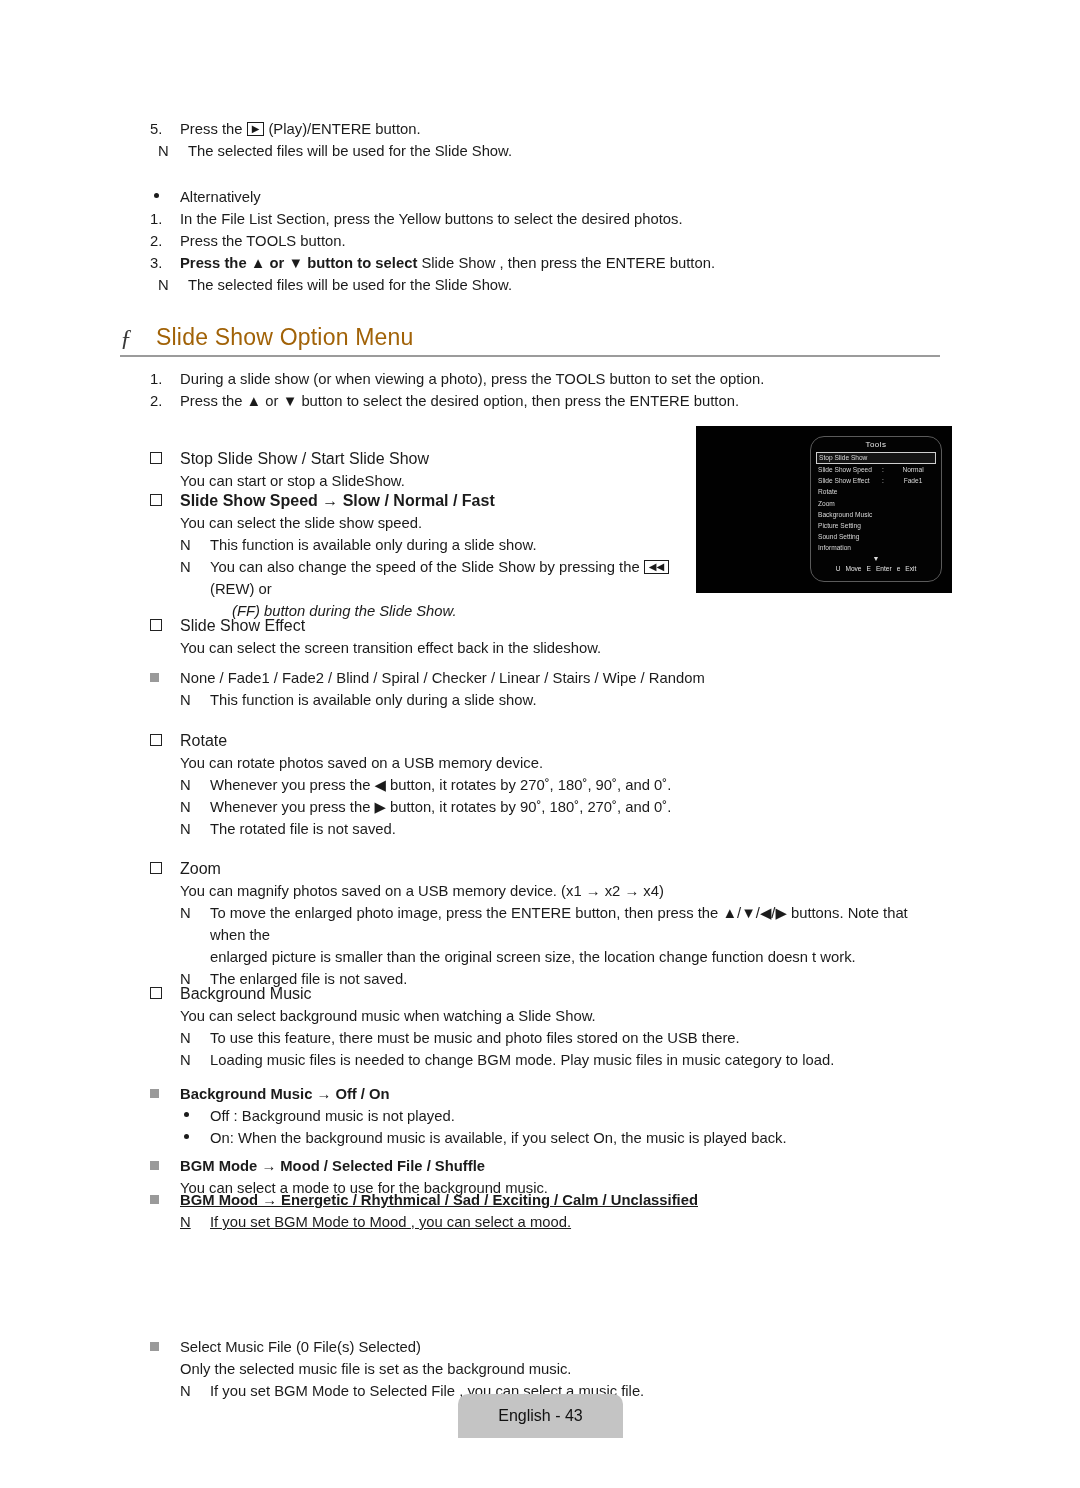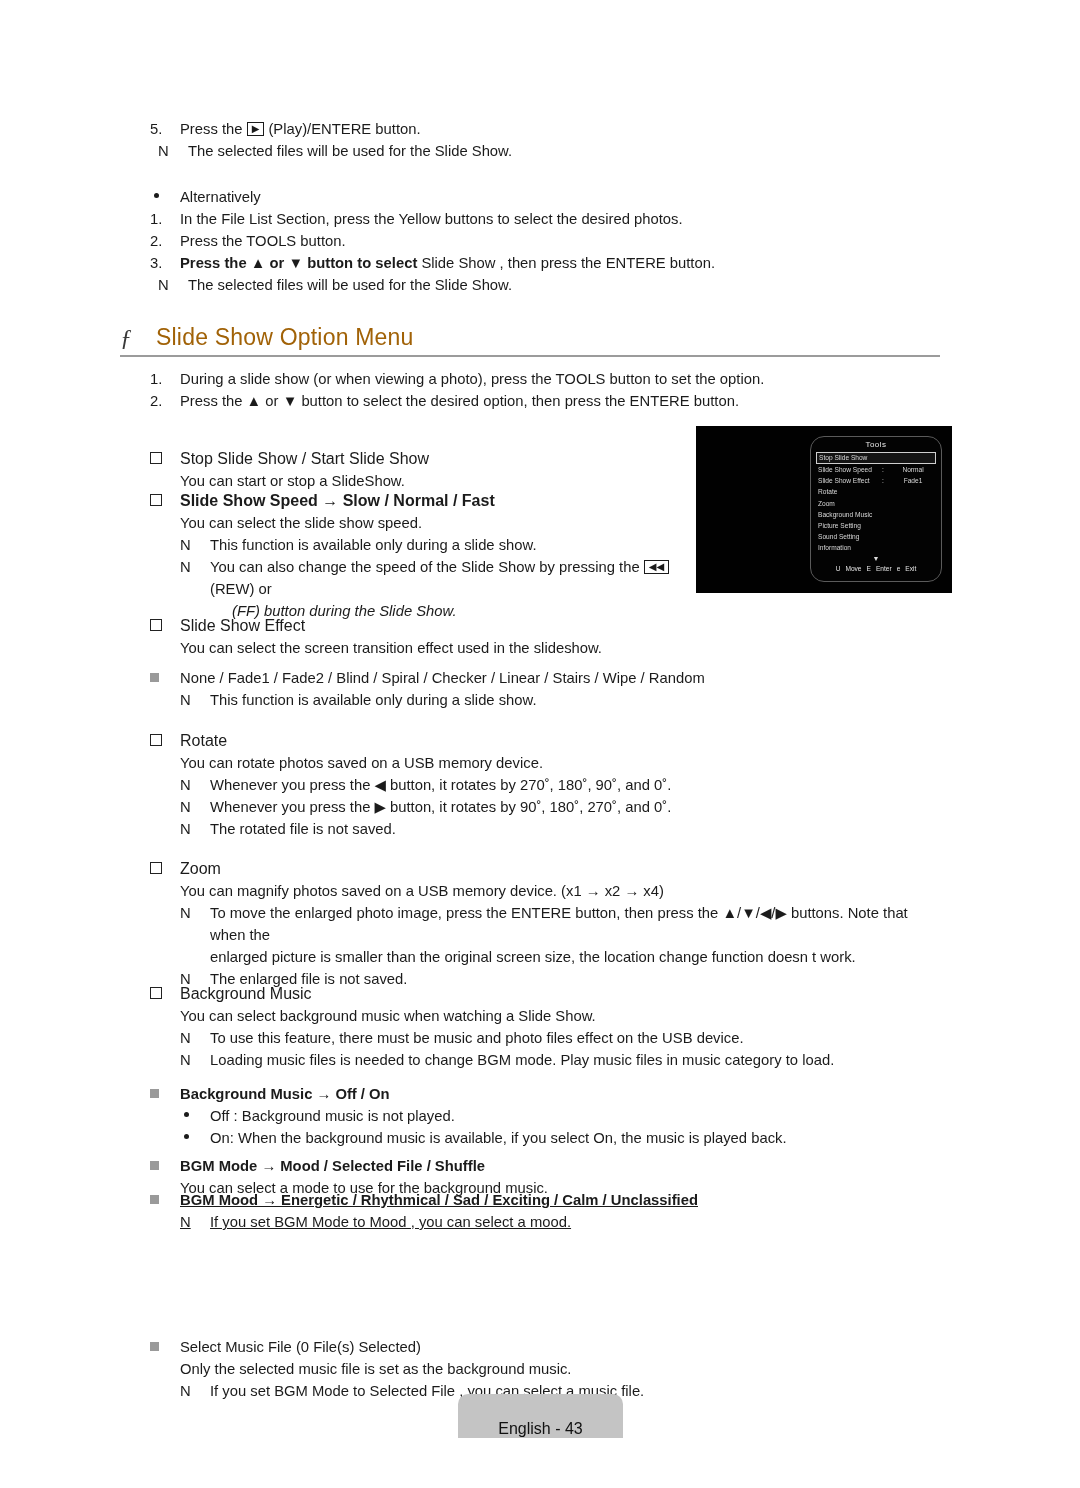--- a/index.html
+++ b/index.html
@@ -200,21 +200,21 @@
   
   .footer {
     position: absolute;
     left: 458px;
     top: 1394px;
     width: 165px;
     height: 44px;
     background: #c4c4c4;
     border-radius: 10px 10px 0 0;
     display: flex;
-    align-items: flex-end;
+    align-items: center;
     justify-content: center;
   }
   .footer span {
     font-size: 16px;
     color: #111;
   }
 </style>
 </head>
 <body>
 
@@ -310,21 +310,21 @@
       <span class="txt" style="padding-left:22px;font-style:italic;">(FF) button during the Slide Show.</span>
     </div>
   </div>
 
   <div class="content" style="top:615px; width:620px;">
     <div class="row" style="font-size:16px;">
       <span class="marker mk-box"><span class="sq-open"></span></span>
       <span class="txt">Slide Show Effect</span>
     </div>
     <div class="row ind-2">
-      <span class="txt">You can select the screen transition effect used in the slideshow.</span>
+      <span class="txt">You can select the screen transition effect back in the slideshow.</span>
     </div>
     <div class="gap-s"></div>
     <div class="row">
       <span class="marker mk-sq"><span class="sq-fill"></span></span>
       <span class="txt">None / Fade1 / Fade2 / Blind / Spiral / Checker / Linear / Stairs / Wipe / Random</span>
     </div>
     <div class="row ind-2">
       <span class="marker mk-note">N</span>
       <span class="txt">This function is available only during a slide show.</span>
     </div>
@@ -377,21 +377,21 @@
   <div class="content" style="top:983px; width:790px;">
     <div class="row" style="font-size:16px;">
       <span class="marker mk-box"><span class="sq-open"></span></span>
       <span class="txt">Background Music</span>
     </div>
     <div class="row ind-2">
       <span class="txt">You can select background music when watching a Slide Show.</span>
     </div>
     <div class="row ind-2">
       <span class="marker mk-note">N</span>
-      <span class="txt">To use this feature, there must be music and photo files effect on the USB device.</span>
+      <span class="txt">To use this feature, there must be music and photo files stored on the USB there.</span>
     </div>
     <div class="row ind-2">
       <span class="marker mk-note">N</span>
       <span class="txt">Loading music files is needed to change BGM mode. Play music files in music category to load.</span>
     </div>
   </div>
 
   <div class="content" style="top:1083px; width:790px;">
     <div class="row">
       <span class="marker mk-sq"><span class="sq-fill"></span></span>

